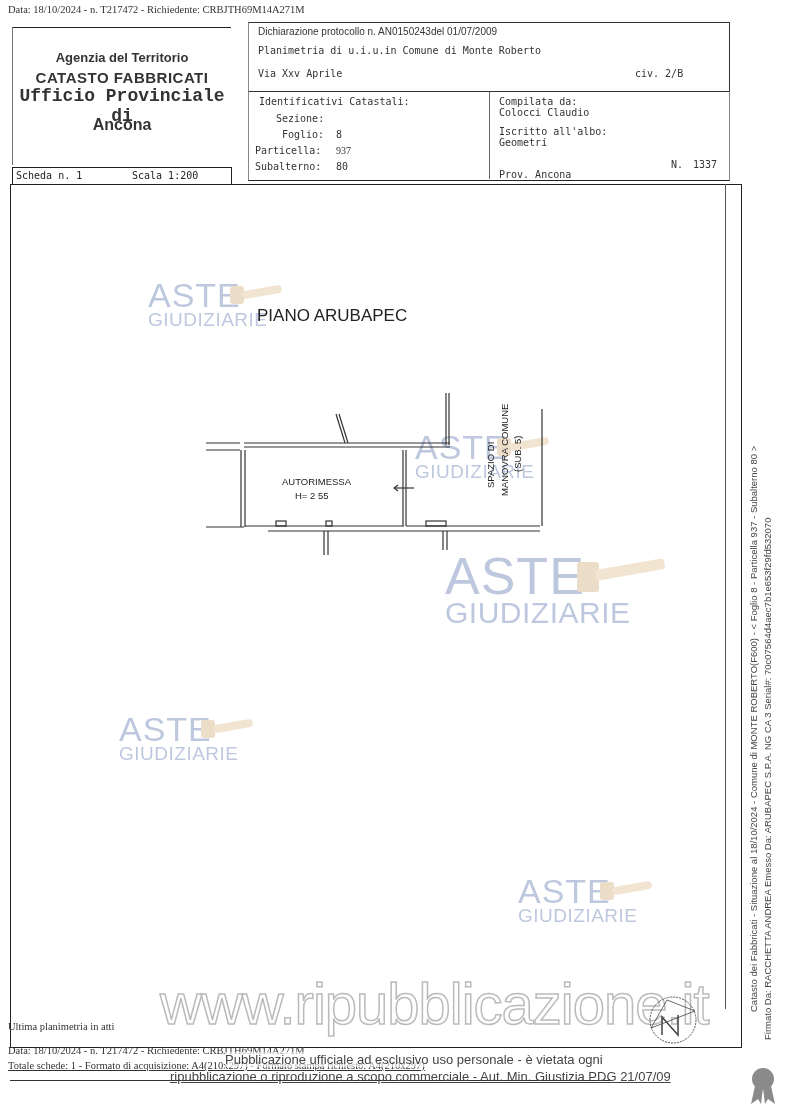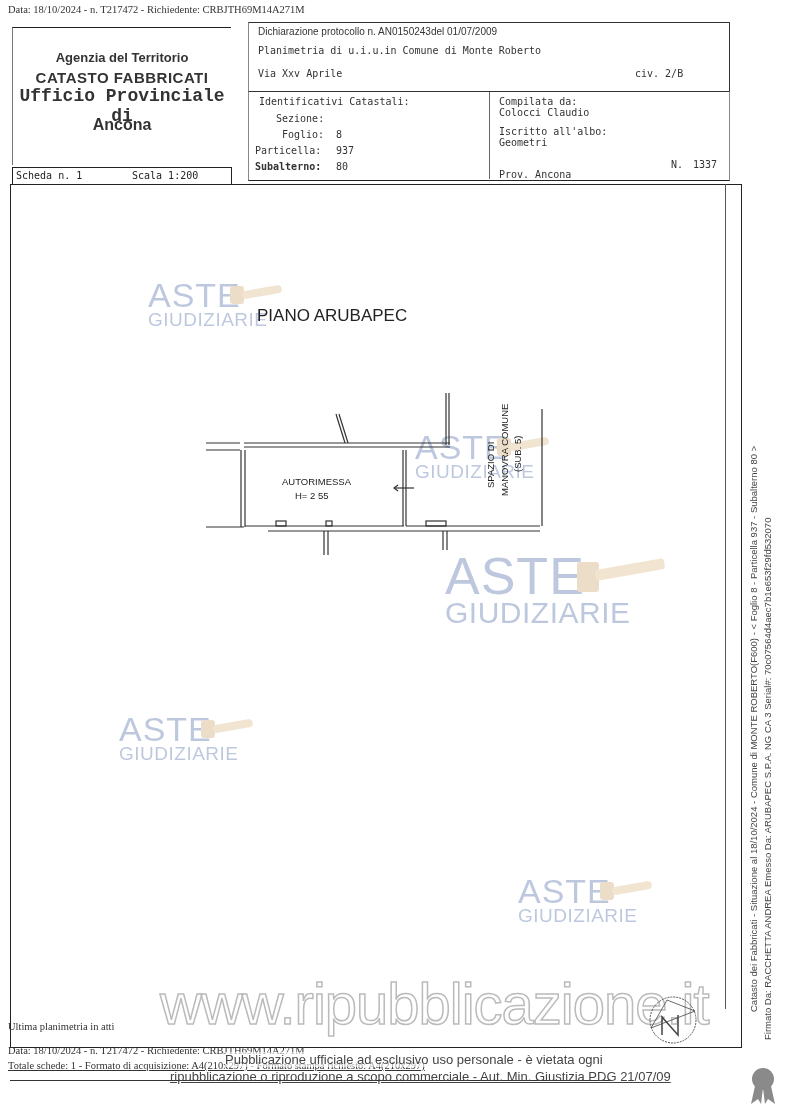--- a/index.html
+++ b/index.html
@@ -66,22 +66,22 @@
   <div class="abs mtext mono" style="left:9px;top:45px;">Via Xxv Aprile</div>
   <div class="abs mtext mono" style="left:386px;top:45px;">civ. 2/B</div>
 </div>
 
 <div class="abs hdr-right-bot">
   <div class="abs mtext mono" style="left:10px;top:4px;">Identificativi Catastali:</div>
   <div class="abs mtext mono" style="left:27px;top:21px;">Sezione:</div>
   <div class="abs mtext mono" style="left:33px;top:37px;">Foglio:</div>
   <div class="abs mtext mono" style="left:87px;top:37px;">8</div>
   <div class="abs mtext mono" style="left:6px;top:53px;">Particella:</div>
-  <div class="abs mtext mono" style="left:87px;top:53px;">937</div>
-  <div class="abs mtext mono" style="left:6px;top:69px;font-weight:bold;">Subalterno:</div>
+  <div class="abs mtext mono" style="left:87px;top:53px;font-family:Liberation Serif, serif;">937</div>
+  <div class="abs mtext mono" style="left:6px;top:69px;">Subalterno:</div>
   <div class="abs mtext mono" style="left:87px;top:69px;">80</div>
 
   <div class="abs mtext mono" style="left:250px;top:4px;">Compilata da:</div>
   <div class="abs mtext mono" style="left:250px;top:15px;">Colocci Claudio</div>
   <div class="abs mtext mono" style="left:250px;top:34px;">Iscritto all'albo:</div>
   <div class="abs mtext mono" style="left:250px;top:45px;">Geometri</div>
   <div class="abs mtext mono" style="left:250px;top:77px;">Prov. Ancona</div>
   <div class="abs mtext mono" style="left:422px;top:67px;">N.</div>
   <div class="abs mtext mono" style="left:444px;top:67px;">1337</div>
 </div>

